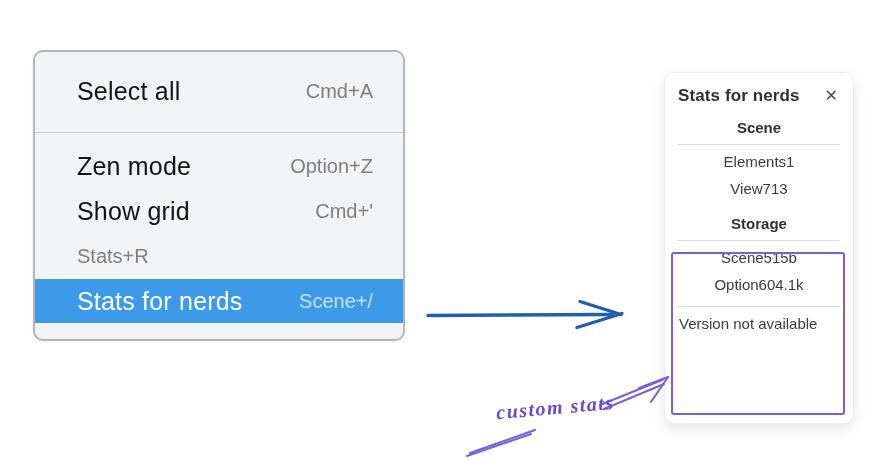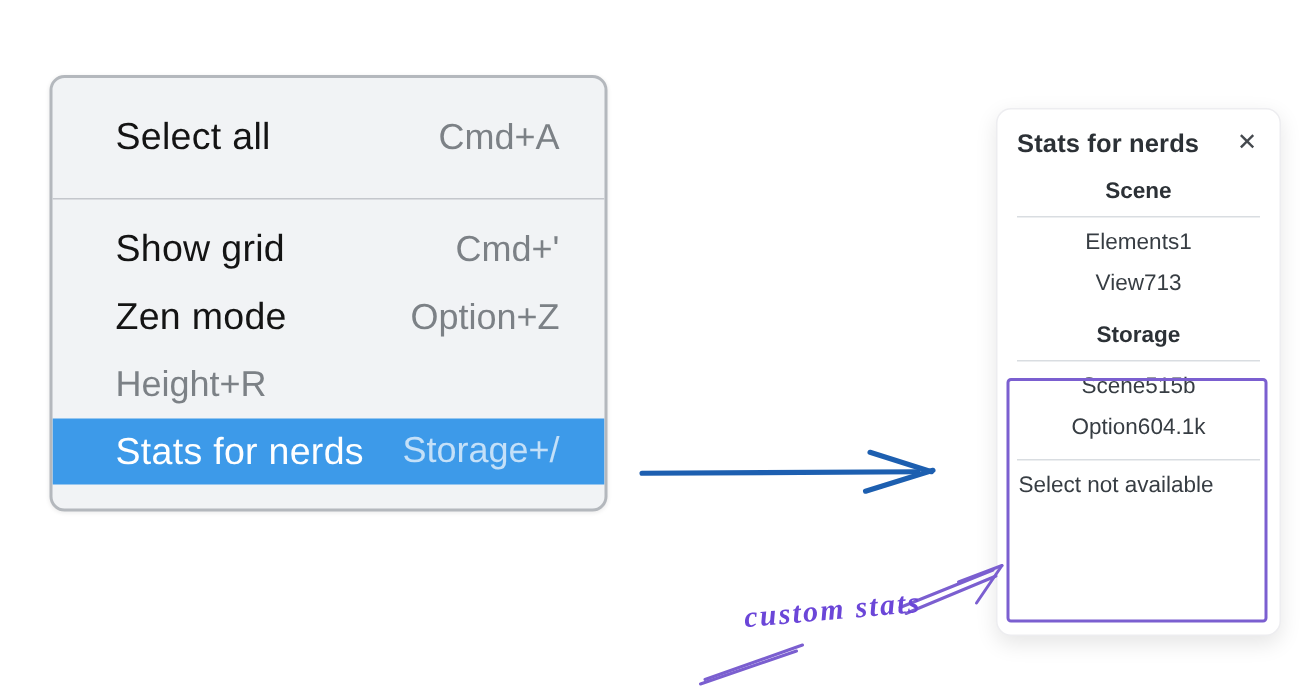--- a/index.html
+++ b/index.html
@@ -15,21 +15,21 @@
     box-shadow:0 1px 3px rgba(0,0,0,0.08);
   }
   .menu-group-1 { padding:17px 0 18px; }
   .menu-group-2 { padding:11px 0 16px; }
   .menu-sep { height:1px; background:var(--menu-border); opacity:0.75; }
   .menu-item {
     height:45px; display:flex; align-items:center; justify-content:space-between;
     padding:0 30px 0 42px; cursor:default;
   }
   .mi-label { font-size:25px; color:var(--menu-text); letter-spacing:0.2px; }
-  .mi-shortcut { font-size:24px; color:var(--shortcut-gray); }
+  .mi-shortcut { font-size:20px; color:var(--shortcut-gray); }
   .menu-item.selected { background:var(--highlight-blue); height:44px; }
   .menu-item.selected .mi-label { color:#ffffff; }
   .menu-item.selected .mi-shortcut { color:var(--highlight-shortcut); }
 
   
   .panel {
     position:absolute; left:664px; top:72px; width:190px; min-height:352px;
     background:#ffffff; border:1px solid var(--panel-border); border-radius:10px;
     box-shadow:0 5px 14px rgba(0,0,0,0.10);
     padding:13px 13px 14px; color:var(--panel-text); font-size:15px;
@@ -66,33 +66,33 @@
   <div class="menu">
     <div class="menu-group-1">
       <div class="menu-item">
         <span class="mi-label">Select all</span>
         <span class="mi-shortcut">Cmd+A</span>
       </div>
     </div>
     <div class="menu-sep"></div>
     <div class="menu-group-2">
       <div class="menu-item">
+        <span class="mi-label">Zen mode</span>
+        <span class="mi-shortcut">Option+Z</span>
+      </div>
+      <div class="menu-item">
         <span class="mi-label">Show grid</span>
         <span class="mi-shortcut">Cmd+'</span>
       </div>
       <div class="menu-item">
-        <span class="mi-label">Zen mode</span>
-        <span class="mi-shortcut">Option+Z</span>
-      </div>
-      <div class="menu-item">
-        <span class="mi-shortcut">Height+R</span>
+        <span class="mi-shortcut">Stats+R</span>
       </div>
       <div class="menu-item selected">
         <span class="mi-label">Stats for nerds</span>
-        <span class="mi-shortcut">Storage+/</span>
+        <span class="mi-shortcut">Scene+/</span>
       </div>
     </div>
   </div>
 
   <svg class="arrow-svg" style="left:420px; top:293px;" width="215" height="45" viewBox="0 0 215 45">
     <g stroke="var(--arrow-blue)" stroke-width="3.4" fill="none" stroke-linecap="round">
       <path d="M8,22.5 L192,21.5"></path>
       <path d="M160,8.5 L201,21.5"></path>
       <path d="M157,34.5 L202,20.5"></path>
     </g>
@@ -125,21 +125,21 @@
         <span>515b</span>
       </div>
       <div class="stat-row">
         <span>Option</span>
         <span>604.1k</span>
       </div>
     </div>
 
     <div>
       <div class="sec-hr"></div>
-      <div class="stat-note">Select not available</div>
+      <div class="stat-note">Version not available</div>
     </div>
 
     <div class="highlight-rect"></div>
   </div>
 
   <svg class="arrow-svg" style="left:455px; top:368px;" width="225" height="95" viewBox="0 0 225 95">
     <g stroke="var(--annotation-purple)" stroke-width="2" fill="none" stroke-linecap="round">
       <path d="M15,85 L80,62"></path>
       <path d="M12,88 L76,66"></path>
       <path d="M145,37 L207,12"></path>

